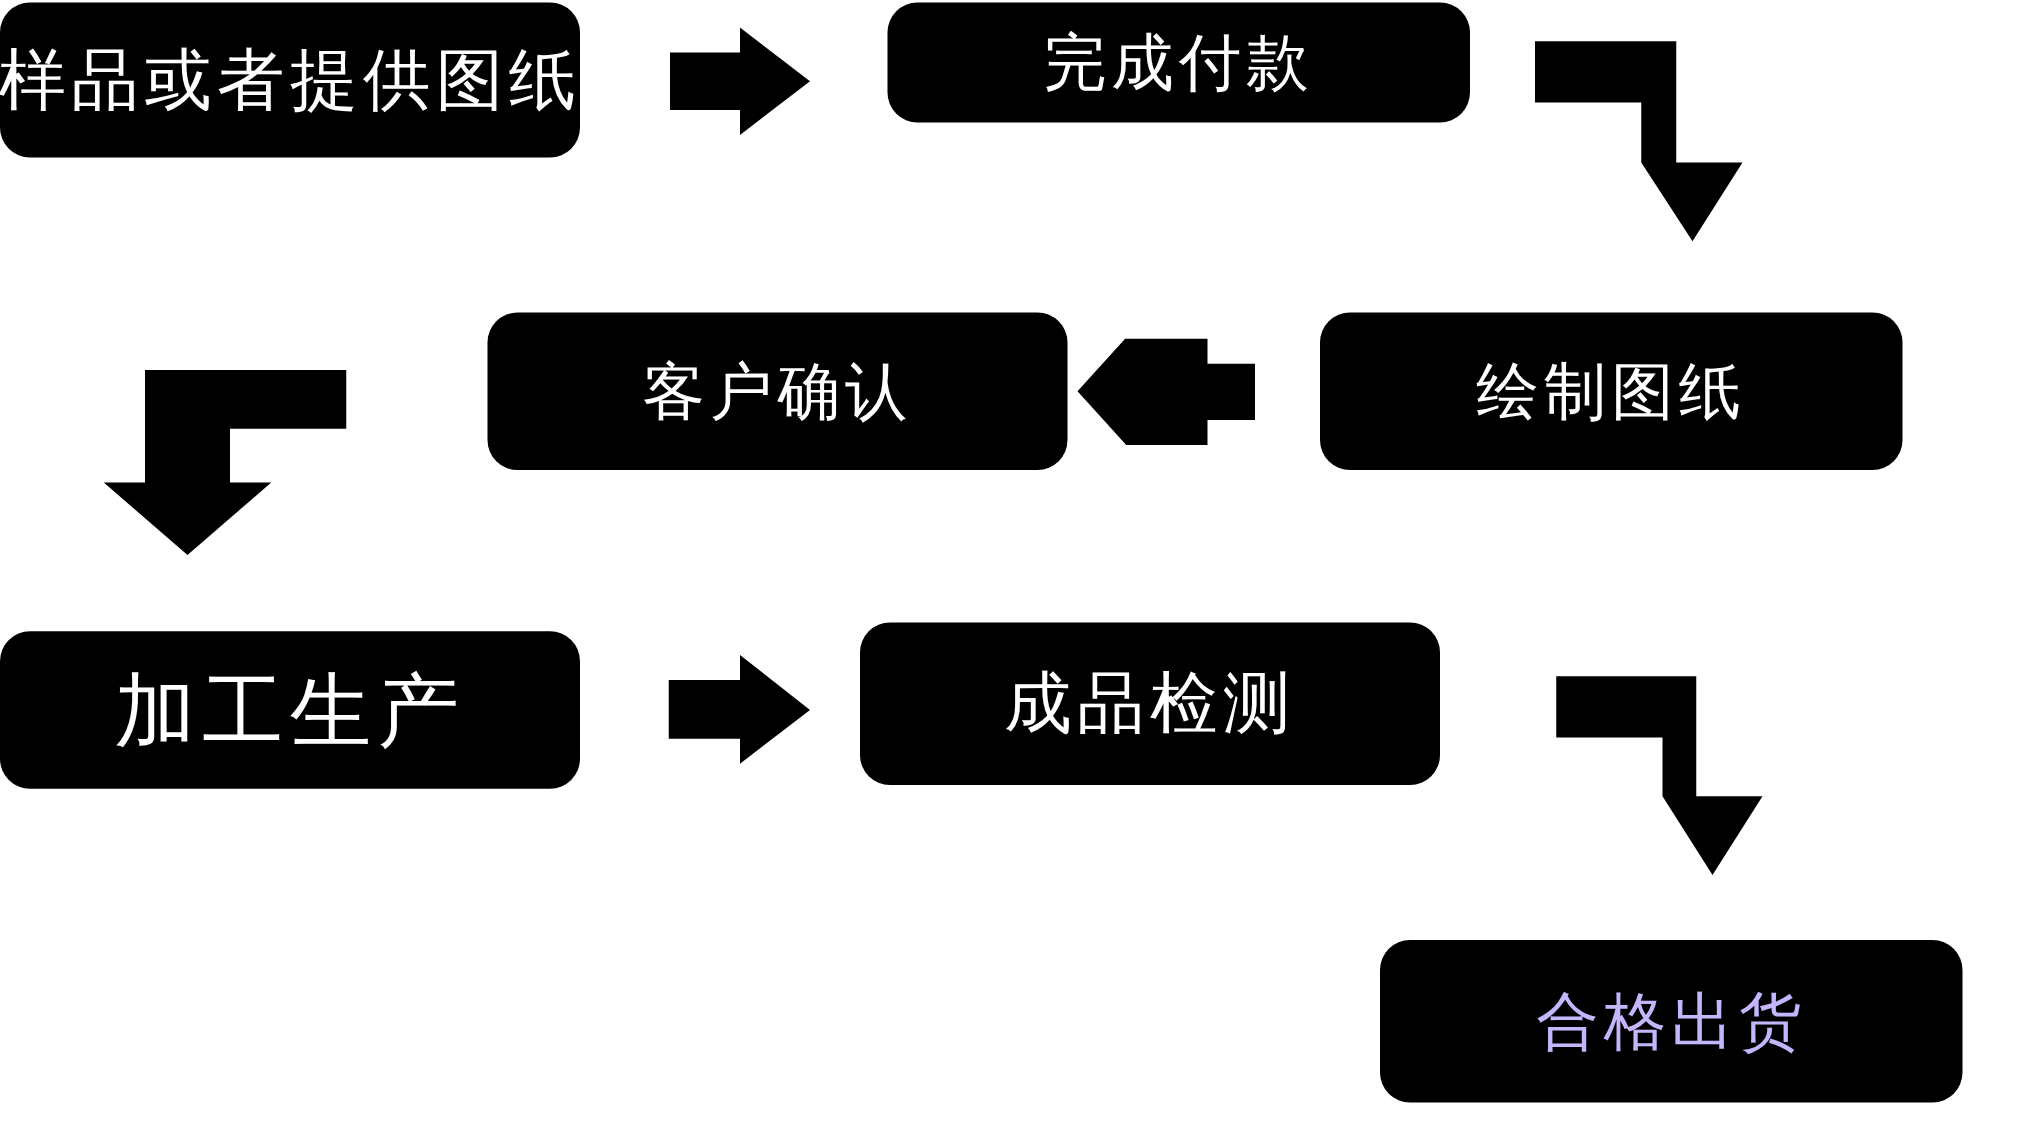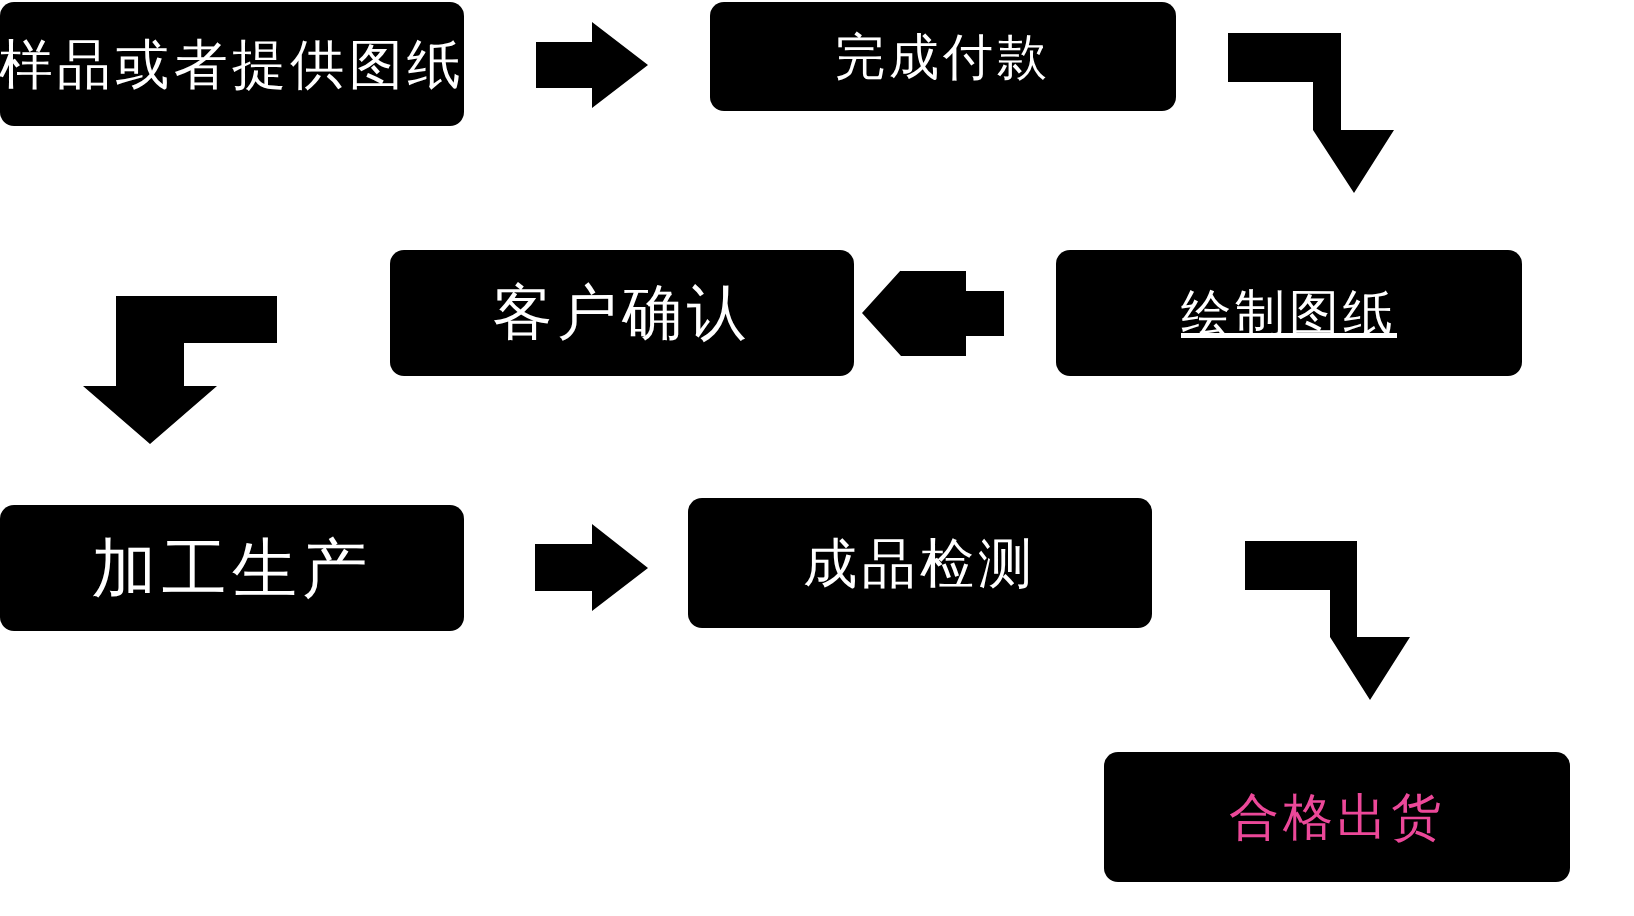--- a/index.html
+++ b/index.html
@@ -12,21 +12,21 @@
     width: 1634px;
     height: 916px;
     background: #ffffff;
     overflow: hidden;
     font-family: "Liberation Sans", "DejaVu Sans", sans-serif;
   }
   .node {
     position: absolute;
     background: #000000;
     color: #ffffff;
-    border-radius: 14px;
+    border-radius: 24px;
     display: flex;
     align-items: center;
     justify-content: center;
     box-sizing: border-box;
     letter-spacing: 0.08em;
     line-height: 1;
     text-align: center;
     user-select: none;
   }
   .node-label {
@@ -62,37 +62,37 @@
 
     <polygon class="arrow-shape" points="535,544 592,544 592,524 648,568 592,611 592,591 535,591" fill="#000000"></polygon>
 
     <polygon class="arrow-shape" points="1245,541 1357,541 1357,637 1410,637 1370,700 1330,637 1330,590 1245,590" fill="#000000"></polygon>
   </svg>
 
   <div class="node" id="node-0" style="left: 0px; top: 2px; width: 464px; height: 124px; font-size: 54px; background: rgb(0, 0, 0); color: rgb(255, 255, 255);">
     <span class="node-label">样品或者提供图纸</span>
   </div>
 
-  <div class="node" id="node-1" style="left: 710px; top: 2px; width: 466px; height: 109px; font-size: 50px; background: rgb(0, 0, 0); color: rgb(255, 255, 255);">
+  <div class="node" id="node-1" style="left: 710px; top: 2px; width: 466px; height: 96px; font-size: 50px; background: rgb(0, 0, 0); color: rgb(255, 255, 255);">
     <span class="node-label">完成付款</span>
   </div>
 
-  <div class="node" id="node-2" style="left: 1056px; top: 250px; width: 466px; height: 126px; font-size: 50px; background: rgb(0, 0, 0); color: rgb(255, 255, 255); text-decoration: underline;">
+  <div class="node" id="node-2" style="left: 1056px; top: 250px; width: 466px; height: 126px; font-size: 50px; background: rgb(0, 0, 0); color: rgb(255, 255, 255);">
     <span class="node-label">绘制图纸</span>
   </div>
 
-  <div class="node" id="node-3" style="left: 390px; top: 250px; width: 464px; height: 126px; font-size: 60px; background: rgb(0, 0, 0); color: rgb(255, 255, 255);">
+  <div class="node" id="node-3" style="left: 390px; top: 250px; width: 464px; height: 126px; font-size: 50px; background: rgb(0, 0, 0); color: rgb(255, 255, 255);">
     <span class="node-label">客户确认</span>
   </div>
 
   <div class="node" id="node-4" style="left: 0px; top: 505px; width: 464px; height: 126px; font-size: 65px; background: rgb(0, 0, 0); color: rgb(255, 255, 255);">
     <span class="node-label">加工生产</span>
   </div>
 
   <div class="node" id="node-5" style="left: 688px; top: 498px; width: 464px; height: 130px; font-size: 54px; background: rgb(0, 0, 0); color: rgb(255, 255, 255);">
     <span class="node-label">成品检测</span>
   </div>
 
-  <div class="node" id="node-6" style="left: 1104px; top: 752px; width: 466px; height: 130px; font-size: 50px; background: rgb(0, 0, 0); color: #ec4899;">
+  <div class="node" id="node-6" style="left: 1104px; top: 752px; width: 466px; height: 130px; font-size: 50px; background: rgb(0, 0, 0); color: #c4b5fd;">
     <span class="node-label">合格出货</span>
   </div>
 
 </div>
 
 </body></html>

